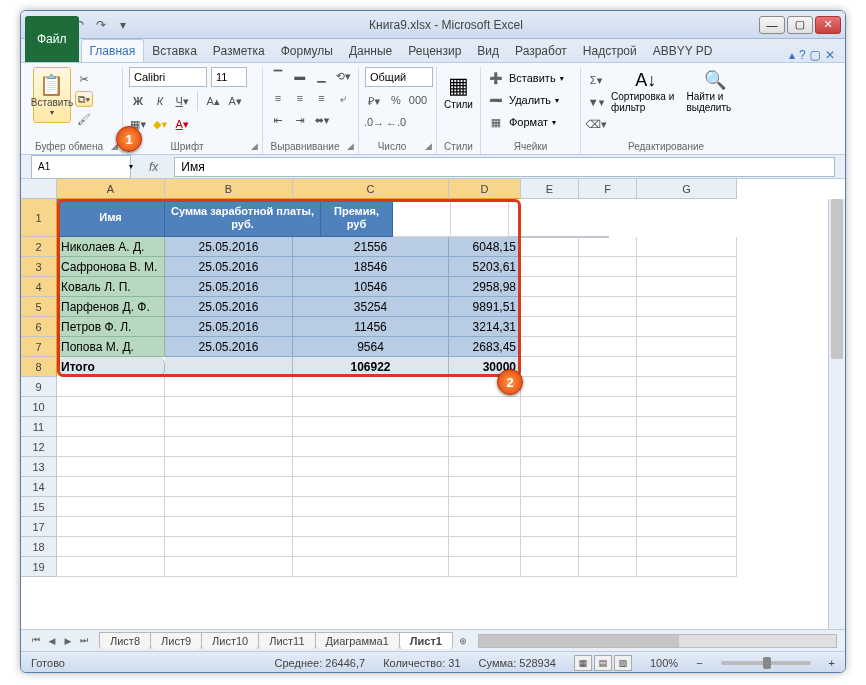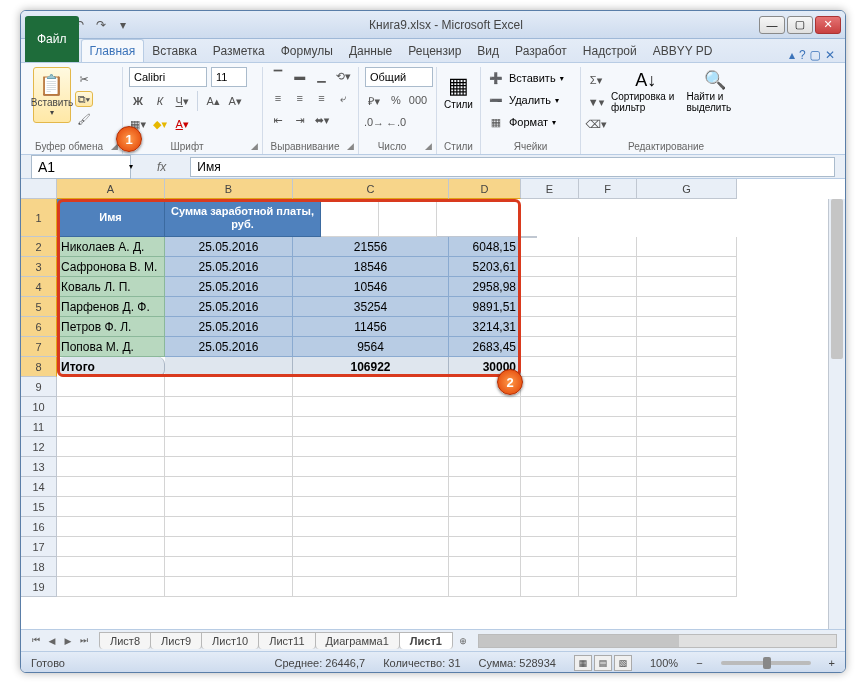--- a/index.html
+++ b/index.html
@@ -31,22 +31,22 @@
 .clip-side { display: flex; flex-direction: column; gap: 4px; margin-left: 4px; padding-top: 4px; }
 .clip-side .small { width: 18px; height: 16px; font-size: 11px; color: #555; display: inline-flex; align-items: center; justify-content: center; }
 .copy-btn-hl { background: linear-gradient(#fff9e0,#ffe8a6); border: 1px solid #e3b84a; border-radius: 3px; }
 .group-row { display: flex; gap: 4px; align-items: center; }
 .font-name { width: 78px; height: 20px; border: 1px solid #abc; font-size: 11px; padding: 8px 4px; display: flex; align-items: center; background: #fff; }
 .font-size { width: 36px; height: 20px; border: 1px solid #abc; font-size: 11px; padding: 0 4px; display: flex; align-items: center; background: #fff; }
 .fmt-btn { width: 18px; height: 18px; font-size: 11px; display: inline-flex; align-items: center; justify-content: center; color: #555; }
 .mini-sep { height: 20px; border-left: 1px solid #cbd5e3; margin: 0 2px; }
 
 .namebox-row { height: 24px; border-bottom: 1px solid #b8cce4; display: flex; align-items: center; background: #e9eff7; }
-.namebox { width: 100px; height: 24px; border: 1px solid #abc; background: #fff; margin-left: 10px; font-size: 14px; padding: 0 6px; display: flex; align-items: center; }
-.fx-label { margin: 0 24px; font-style: italic; font-size: 12px; color: #666; }
+.namebox { width: 100px; height: 24px; border: 1px solid #abc; background: #fff; margin-left: 10px; font-size: 10px; padding: 0 6px; display: flex; align-items: center; }
+.fx-label { margin: 0 16px; font-style: italic; font-size: 12px; color: #666; }
 .formula-bar { flex: 1; height: 20px; border: 1px solid #abc; background: #fff; font-size: 12px; padding: 0 6px; display: flex; align-items: center; margin-right: 10px; }
 
 .grid-area { position: relative; height: 450px; overflow: hidden; background: #fff; }
 .col-headers { display: flex; position: sticky; top: 0; }
 .corner { width: 36px; height: 20px; background: #e9eff7; border-right: 1px solid #c0c7d1; border-bottom: 1px solid #c0c7d1; }
 .colh { height: 20px; background: #e9eff7; border-right: 1px solid #c0c7d1; border-bottom: 1px solid #c0c7d1; font-size: 11px; color: #444; display: flex; align-items: center; justify-content: center; }
 .colh.sel { background: #f7d58a; border-bottom-color: #e3a21a; }
 .rows { }
 .row { display: flex; height: 20px; }
 .row.hdr { height: 38px; }
@@ -267,20 +267,21 @@
       <div class="colh cE">E</div>
       <div class="colh cF">F</div>
       <div class="colh cG">G</div>
     </div>
 
     <div class="rows" id="rows-container">
         <div class="row hdr">
           <div class="rowh sel">1</div>
           <div class="cell hdrcell cA">Имя</div>
           <div class="cell hdrcell cC">Сумма заработной платы, руб.</div>
+          <div class="cell hdrcell cD">Премия, руб</div>
           <div class="cell cE"></div>
           <div class="cell cF"></div>
           <div class="cell g-cell cG">0,280578366</div>
         </div>
         <div class="row">
           <div class="rowh sel">2</div>
           <div class="cell namecell cA">Николаев А. Д.</div>
           <div class="cell datacell cB">25.05.2016</div>
           <div class="cell datacell cC">21556</div>
           <div class="cell datacell right cD">6048,15</div>
@@ -403,30 +404,20 @@
           <div class="cell cA"></div>
           <div class="cell cB"></div>
           <div class="cell cC"></div>
           <div class="cell cD"></div>
           <div class="cell cE"></div>
           <div class="cell cF"></div>
           <div class="cell cG"></div>
         </div>
         <div class="row">
           <div class="rowh">15</div>
-          <div class="cell cA"></div>
-          <div class="cell cB"></div>
-          <div class="cell cC"></div>
-          <div class="cell cD"></div>
-          <div class="cell cE"></div>
-          <div class="cell cF"></div>
-          <div class="cell cG"></div>
-        </div>
-        <div class="row">
-          <div class="rowh">16</div>
           <div class="cell cA"></div>
           <div class="cell cB"></div>
           <div class="cell cC"></div>
           <div class="cell cD"></div>
           <div class="cell cE"></div>
           <div class="cell cF"></div>
           <div class="cell cG"></div>
         </div>
         <div class="row">
           <div class="rowh">17</div>

